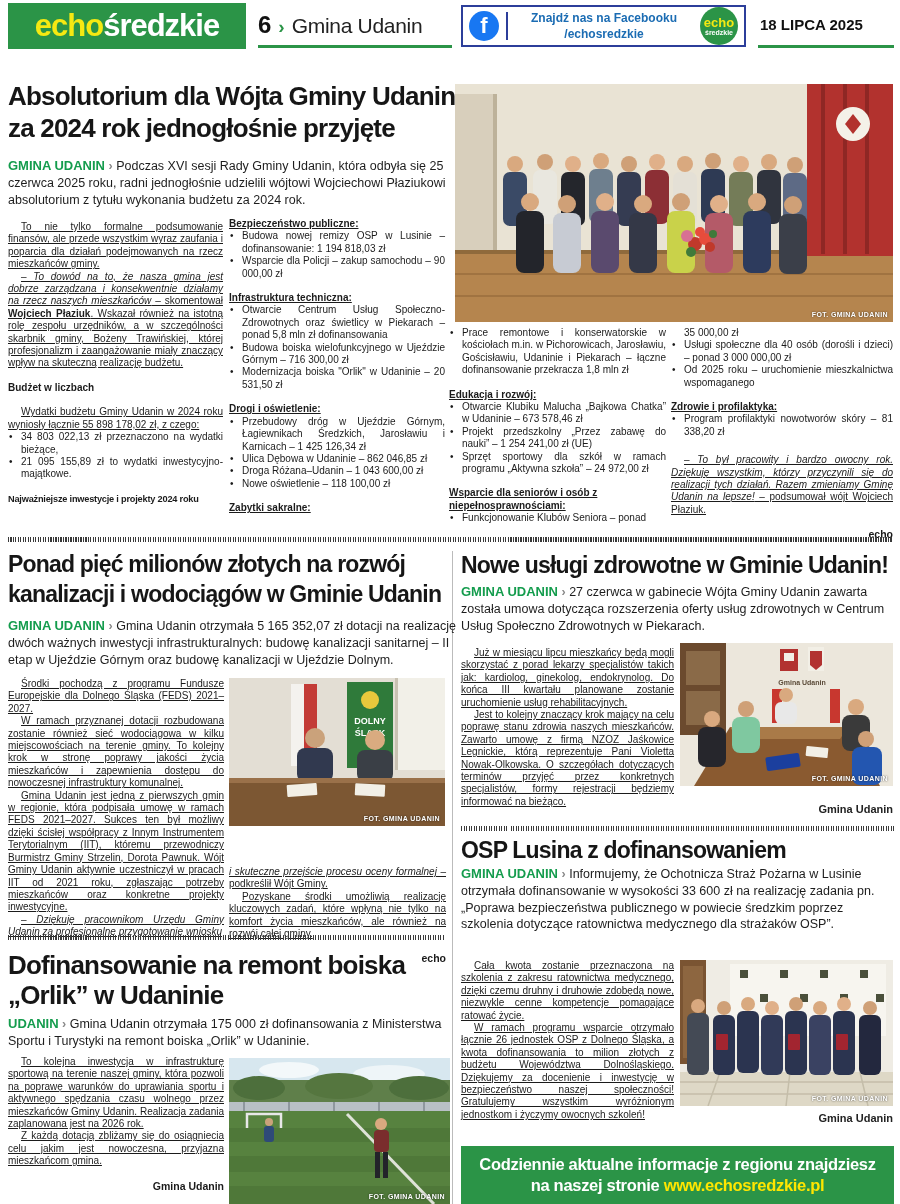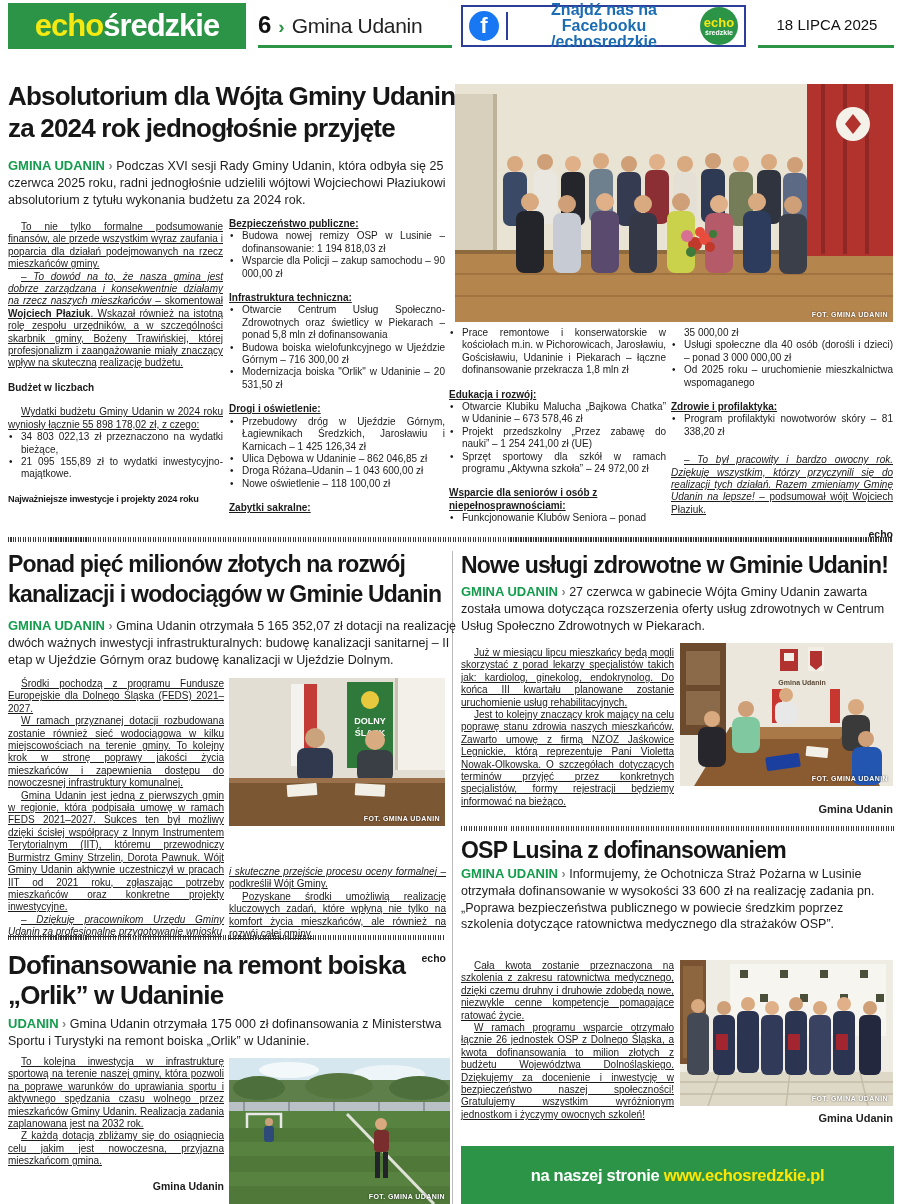--- a/index.html
+++ b/index.html
@@ -18,25 +18,25 @@
   .pg-sep { color:#2b9447; font-size:19px; font-weight:bold; }
   .pg-sec { font-size:21px; color:#222; letter-spacing:-0.3px; }
   .rule-green { background:#2b9447; height:3px; }
   #rule-left { left:258px; top:45px; width:194px; }
   #rule-right { left:758px; top:45px; width:136px; }
   .fb-box { left:461px; top:5px; width:285px; height:42px; border:2.5px solid #2c3e9a;
             background:#fff; display:flex; align-items:center; padding:0 6px; gap:7px; }
   .fb-circle { width:30px; height:30px; border-radius:50%; background:#1877f2; color:#fff;
                font-weight:bold; font-size:22px; display:flex; align-items:center; justify-content:center; flex:0 0 auto; }
   .fb-divider { width:2px; height:28px; background:#2c3e9a; }
-  .fb-text { color:#1b6cb3; font-weight:bold; font-size:16px; line-height:16px; text-align:center; flex:1; }
+  .fb-text { color:#1b6cb3; font-weight:bold; font-size:12px; line-height:16px; text-align:center; flex:1; }
   .badge { width:38px; height:38px; border-radius:50%; background:#2b9447; flex:0 0 auto;
            display:flex; flex-direction:column; align-items:center; justify-content:center; font-weight:bold; line-height:1; }
   .badge .b1 { color:#f5e912; font-size:13px; } .badge .b2 { color:#fff; font-size:7px; }
-  .date { left:760px; top:16px; width:134px; text-align:center; font-weight:normal; font-size:15px; color:#111; }
+  .date { left:760px; top:16px; width:134px; text-align:left; font-weight:bold; font-size:15px; color:#111; }
 
   
   .headline { font-weight:bold; color:#161616; letter-spacing:-0.8px; }
   #a1-title { left:8px; top:80px; width:448px; font-size:26px; line-height:32px; }
   #a2-title { left:8px; top:549px; width:448px; font-size:23px; line-height:30px; }
   #a3-title { left:8px; top:950px; width:405px; font-size:26px; line-height:30px; }
   #a4-title { left:461px; top:551px; width:434px; font-size:23px; line-height:28px; }
   #a5-title { left:461px; top:836px; width:434px; font-size:23px; line-height:28px; }
   .lead { font-size:12.5px; line-height:16.8px; color:#1d1d1d; }
   .kicker { color:#149c4d; font-weight:bold; font-size:13px; }
@@ -319,21 +319,21 @@
 
   <div class="abs tickline" id="div-left"></div>
 
   <h2 class="abs headline" id="a3-title">Dofinansowanie na remont boiska „Orlik” w Udaninie</h2>
   <div class="abs lead" id="a3-lead">
     <span class="kicker">UDANIN</span>
     <span class="ksep">›</span>
     <span>Gmina Udanin otrzymała 175 000 zł dofinansowania z Ministerstwa Sportu i Turystyki na remont boiska „Orlik” w Udaninie.</span>
   </div>
   <div class="abs bodycol" id="a3-colA">
-    <p>To kolejna inwestycja w infrastrukturę sportową na terenie naszej gminy, która pozwoli na poprawę warunków do uprawiania sportu i aktywnego spędzania czasu wolnego przez mieszkańców Gminy Udanin. Realizacja zadania zaplanowana jest na 2032 rok.</p>
+    <p>To kolejna inwestycja w infrastrukturę sportową na terenie naszej gminy, która pozwoli na poprawę warunków do uprawiania sportu i aktywnego spędzania czasu wolnego przez mieszkańców Gminy Udanin. Realizacja zadania zaplanowana jest na 2026 rok.</p>
     <p>Z każdą dotacją zbliżamy się do osiągniecia celu jakim jest nowoczesna, przyjazna mieszkańcom gmina.</p>
     <div class="signoff">Gmina Udanin</div>
   </div>
   <div class="photo abs" id="a3-photo">
     <svg width="221" height="146" viewBox="0 0 221 146">
       <rect width="221" height="146" fill="#d7e7ef"></rect>
       <ellipse cx="60" cy="12" rx="30" ry="8" fill="#f3f8fa"></ellipse>
       <ellipse cx="160" cy="16" rx="36" ry="9" fill="#eef5f8"></ellipse>
       <rect x="0" y="22" width="221" height="26" fill="#5f7f4a"></rect>
       <ellipse cx="30" cy="30" rx="26" ry="12" fill="#4d6f3c"></ellipse>
@@ -458,16 +458,17 @@
         <rect x="36" y="74" width="12" height="16" rx="1" fill="#a22530"></rect>
         <rect x="108" y="74" width="12" height="16" rx="1" fill="#a22530"></rect>
         <rect x="156" y="74" width="12" height="16" rx="1" fill="#a22530"></rect>
       </g>
     </svg>
     <div class="caption">FOT. GMINA UDANIN</div>
   </div>
   <div class="abs attrib" id="a5-attrib">Gmina Udanin</div>
 
   <div class="abs" id="banner">
+    <div>Codziennie aktualne informacje z regionu znajdziesz</div>
     <div><span>na naszej stronie </span><span class="url">www.echosredzkie.pl</span></div>
   </div>
 
 </div>
 
 </body></html>

